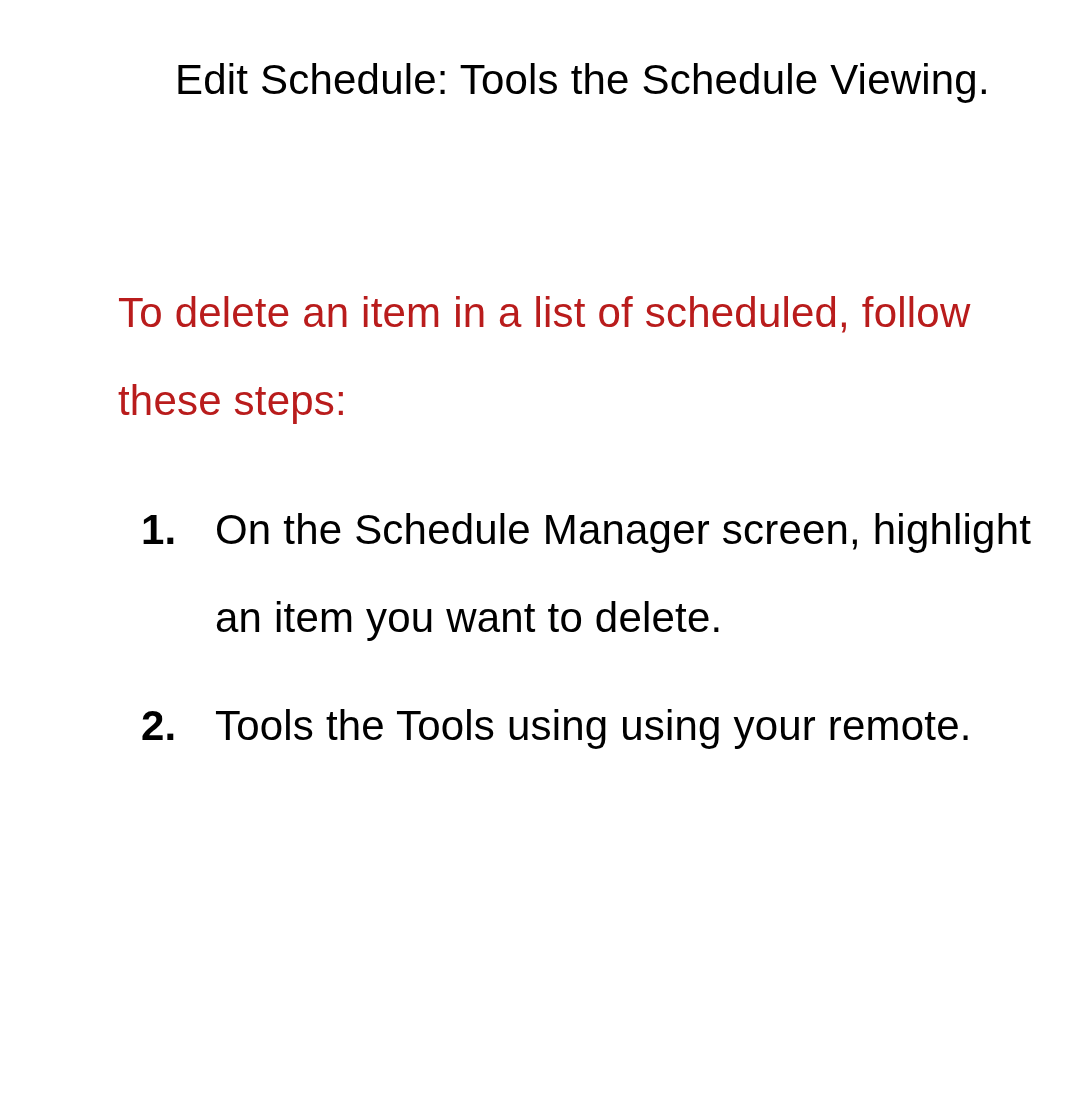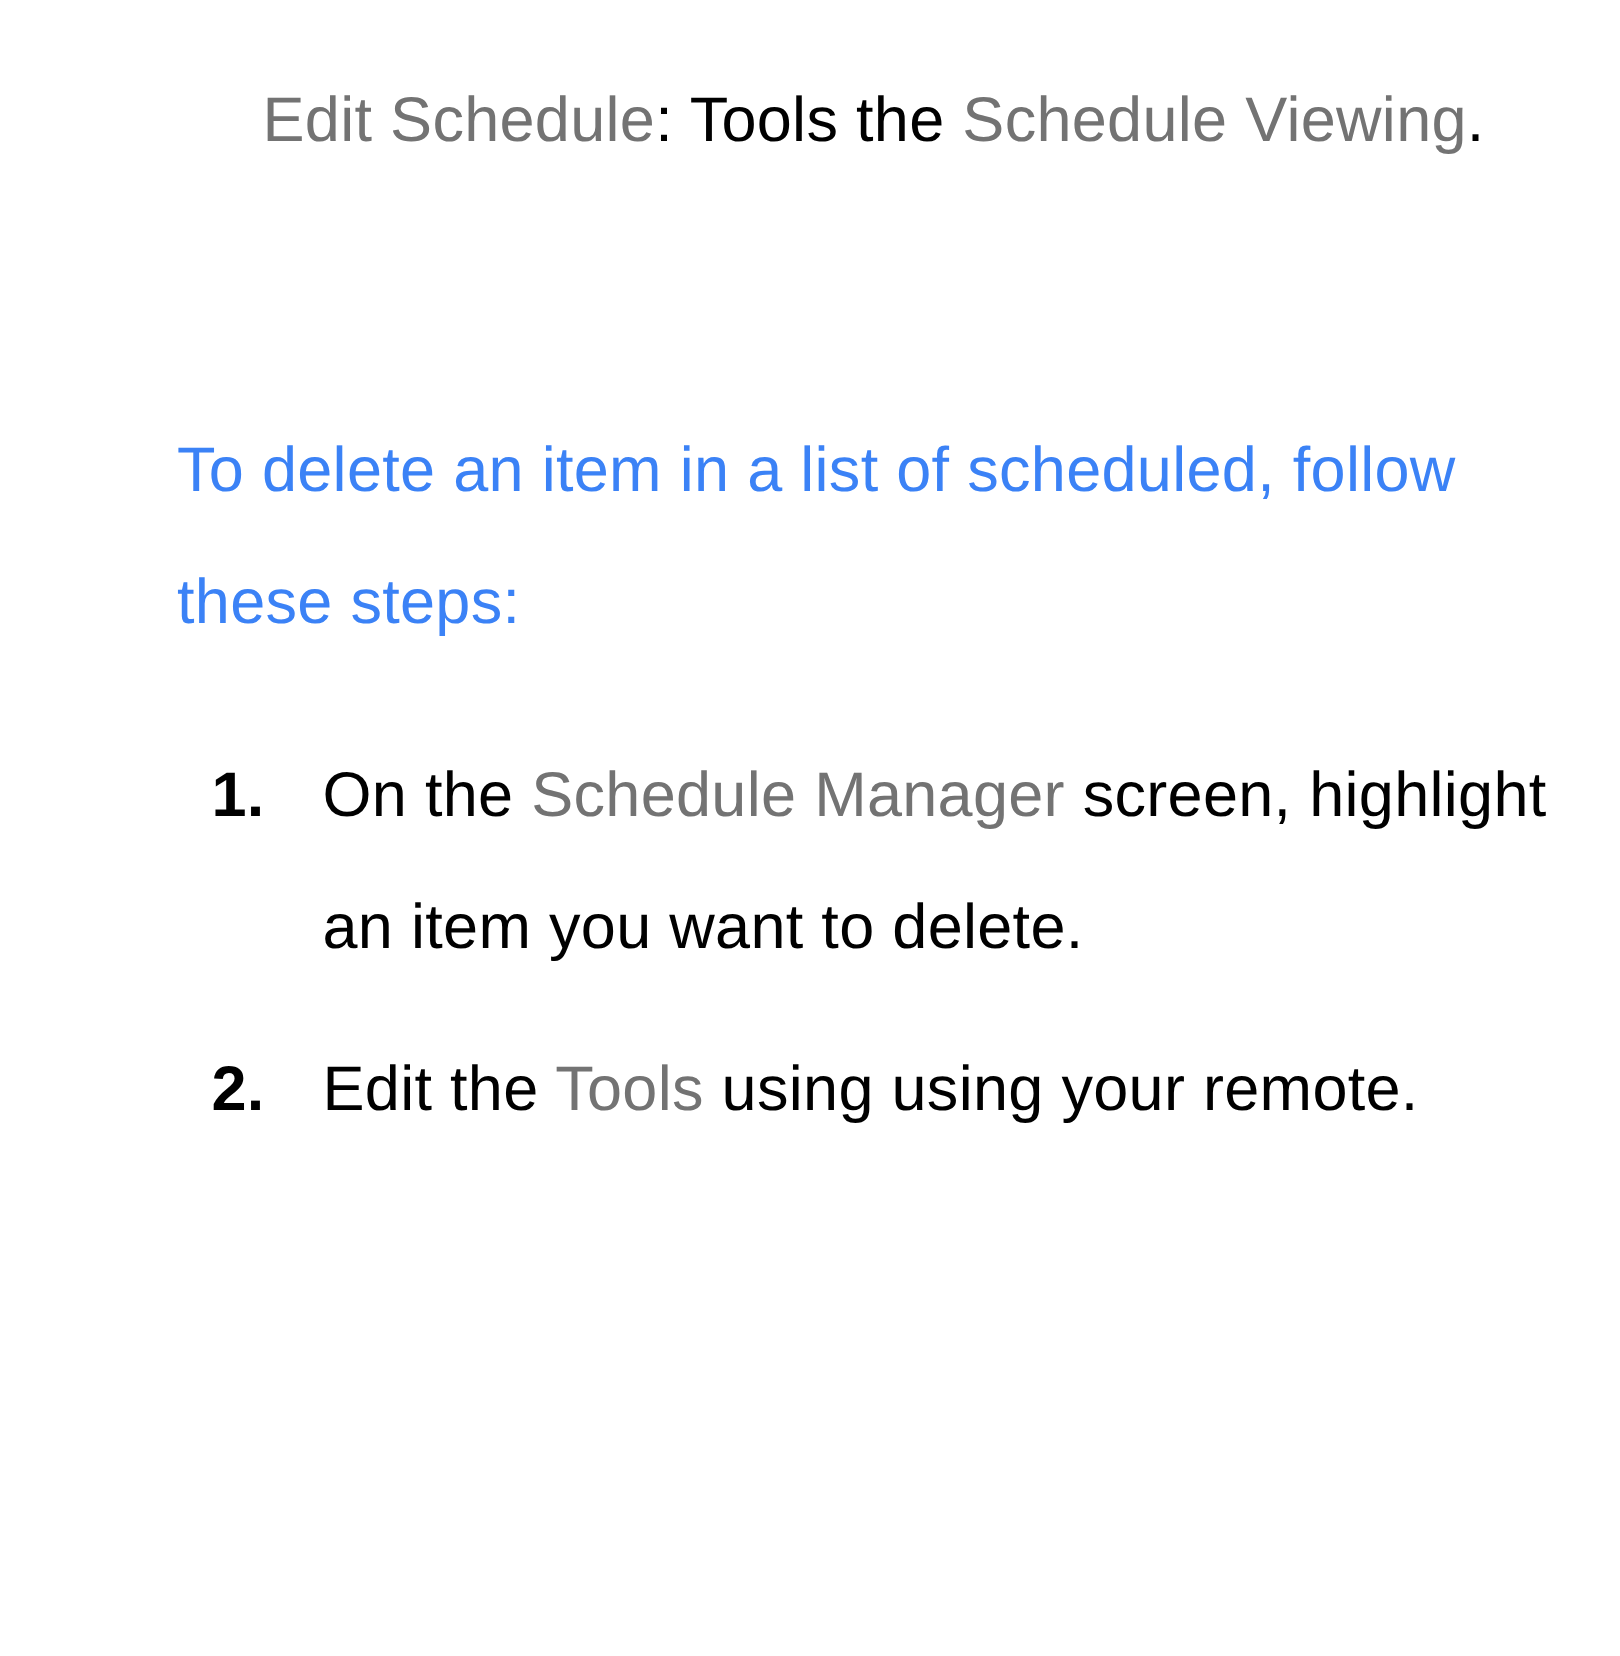--- a/index.html
+++ b/index.html
@@ -23,24 +23,24 @@
   }
   .block {
     margin: 0;
     padding: 0;
   }
   .defn {
     margin-left: 135px;
     margin-bottom: 20px;
   }
   .term {
-    color: #737373;
+    color: #000000;
   }
   .section-heading {
-    color: #3b82f6;
+    color: #b91c1c;
     margin-top: 145px;
     margin-left: 78px;
     margin-right: 10px;
     margin-bottom: 8px;
   }
   .steps {
     margin-left: 135px;
     margin-top: 40px;
   }
   .step {
@@ -70,18 +70,18 @@
 
   <div class="steps">
 
     <div class="step">
       <span class="step-num">1.</span>
       <span>On the </span><span class="term">Schedule Manager</span><span> screen, highlight an item you want to delete.</span>
     </div>
 
     <div class="step">
       <span class="step-num">2.</span>
-      <span>Edit the </span><span class="term">Tools</span><span> using using your remote.</span>
+      <span>Tools the </span><span class="term">Tools</span><span> using using your remote.</span>
     </div>
 
   </div>
 
 </div>
 
 </body></html>

